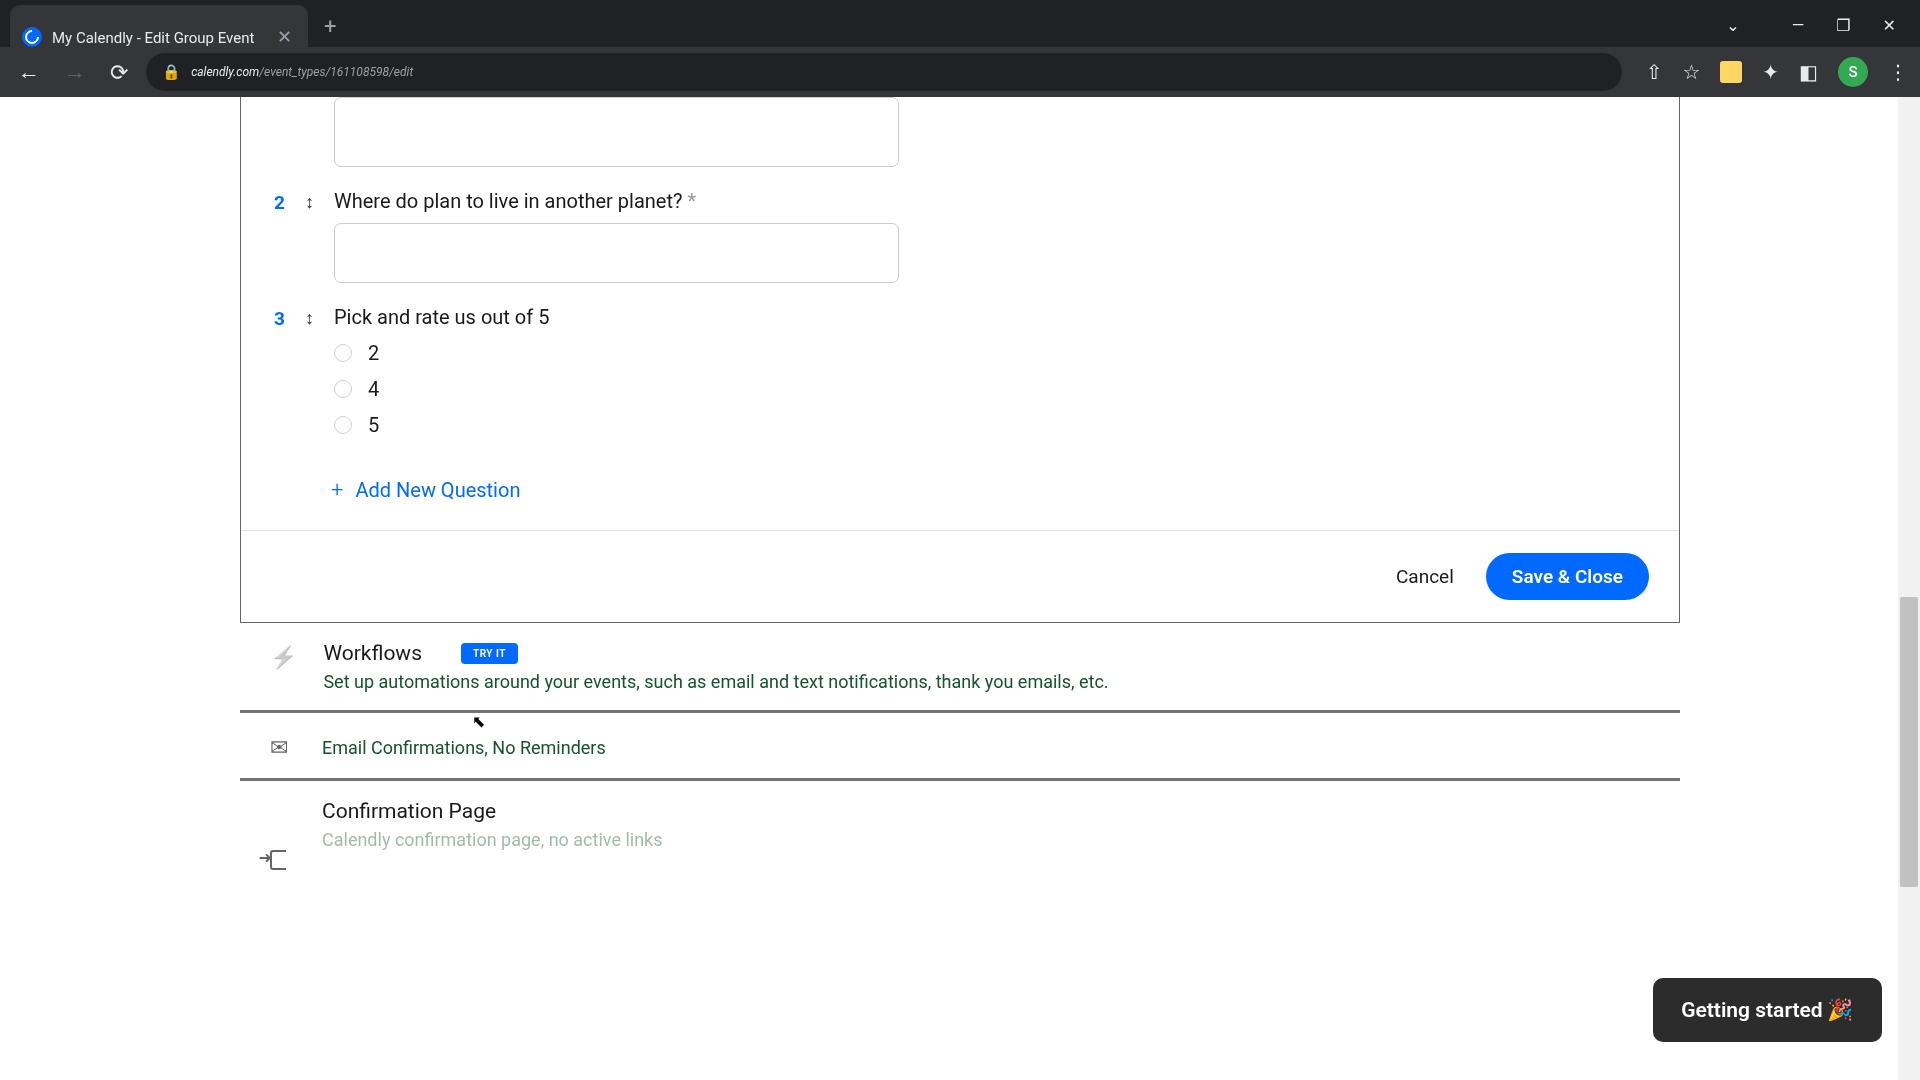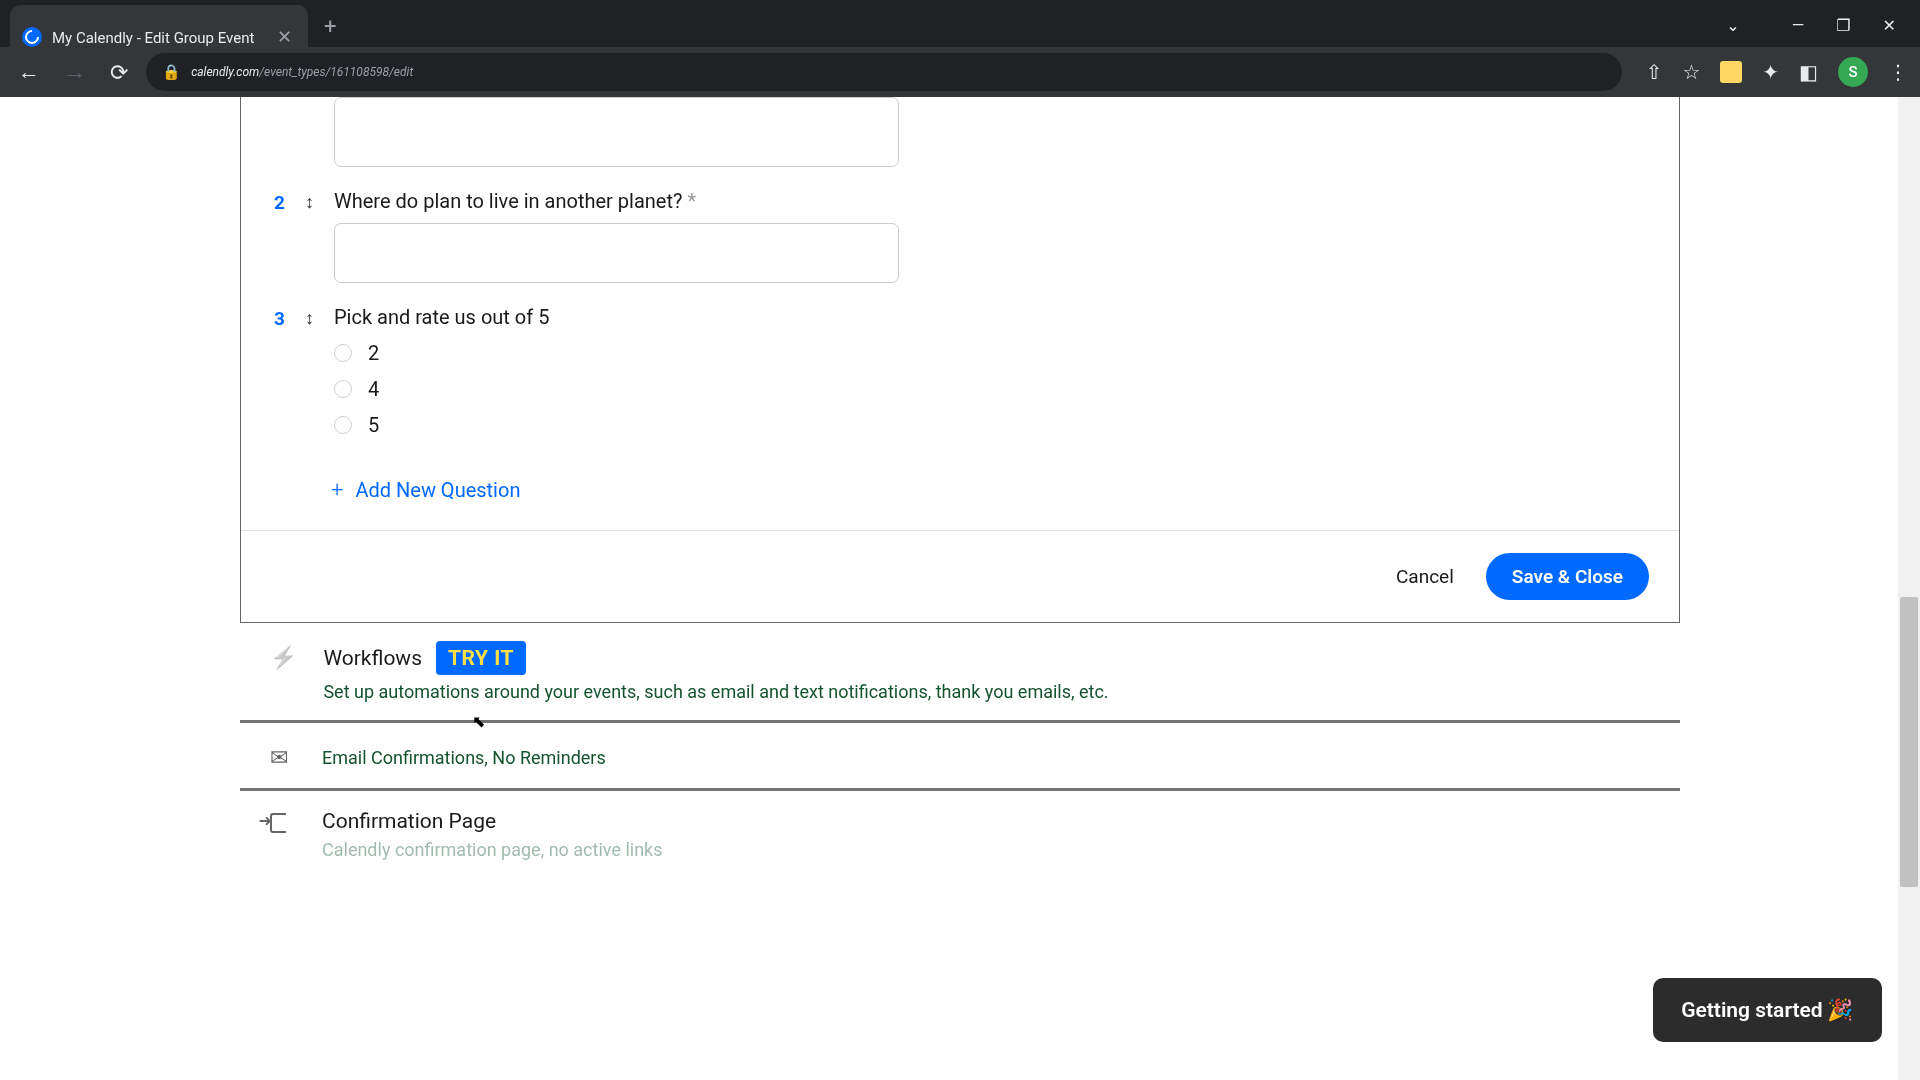--- a/index.html
+++ b/index.html
@@ -53,21 +53,21 @@
     .card-footer { border-top: 1px solid #e0e0e0; padding: 22px 30px; display: flex; justify-content: flex-end; gap: 24px; margin: 0 -30px; }
     .btn-cancel { background: none; border: none; color: #1a1a1a; font-size: 19px; cursor: pointer; padding: 10px 8px; }
     .btn-save { background: #0069ff; color: #ffffff; border: none; border-radius: 26px; padding: 12px 26px; font-size: 19px; font-weight: 600; cursor: pointer; }
     
     .section-row { border-bottom: 3px solid #737373; padding: 18px 30px; display: flex; gap: 26px; align-items: flex-start; }
     .section-row:first-of-type { border-top: none; margin-top: 14px; }
     .section-icon { color: #666; font-size: 22px; padding-top: 4px; min-width: 26px; }
     .section-text { flex: 1; }
     .section-title { font-size: 21px; color: #1a1a1a; display: flex; align-items: center; gap: 14px; }
     .section-sub { font-size: 18px; color: #14532d; margin-top: 6px; }
-    .try-badge { background: #0069ff; color: #fde047; font-size: 21px; font-weight: 700; padding: 5px 12px; border-radius: 4px; letter-spacing: 0.5px; }
+    .try-badge { background: #0069ff; color: #fef9c3; font-size: 10px; font-weight: 700; padding: 5px 12px; border-radius: 4px; letter-spacing: 0.5px; margin-left: 25px; }
     
     .help-widget { position: fixed; right: 38px; bottom: 38px; background: #2c2c2c; color: #fff; padding: 20px 28px; border-radius: 10px; font-size: 21px; font-weight: 600; display: flex; align-items: center; gap: 12px; cursor: pointer; }
     
     .cursor-pointer { position: absolute; left: 472px; top: 615px; font-size: 16px; color: #000; pointer-events: none; }
     
     .scrollbar-stub { position: fixed; right: 0; top: 97px; width: 22px; bottom: 0; background: #f1f1f1; }
     .scrollbar-thumb { position: absolute; right: 2px; width: 18px; top: 500px; height: 290px; background: #c1c1c1; border-radius: 2px; }
     
     
     .icon-lightning::before { content: "⚡"; filter: grayscale(1); }
@@ -178,21 +178,21 @@
       </div>
     </div>
 
     <div class="section-row">
       <span class="section-icon icon-mail"></span>
       <div class="section-text">
         <div class="section-sub">Email Confirmations, No Reminders</div>
       </div>
     </div>
 
-    <div class="section-row" style="border-bottom:none;">
+    <div class="section-row" style="border-bottom:none;align-items:flex-end;">
       <span class="section-icon"><span class="icon-arrow-out"></span></span>
       <div class="section-text">
         <div class="section-title">Confirmation Page</div>
         <div class="section-sub" style="opacity:0.4;">Calendly confirmation page, no active links</div>
       </div>
     </div>
 
   </div>
 
   <span class="cursor-pointer">⬉</span>

